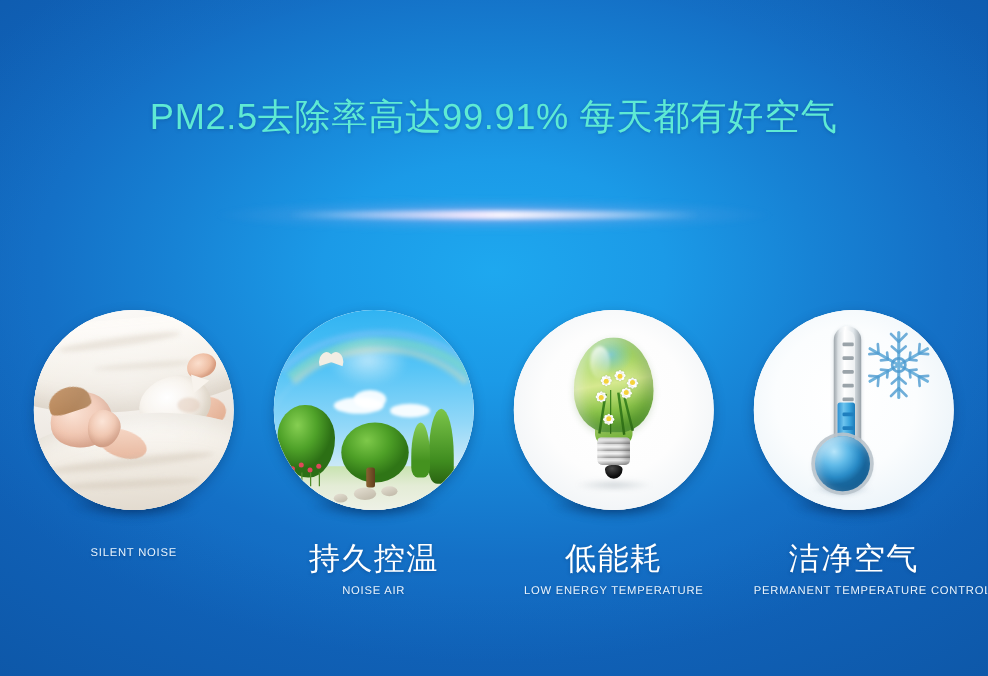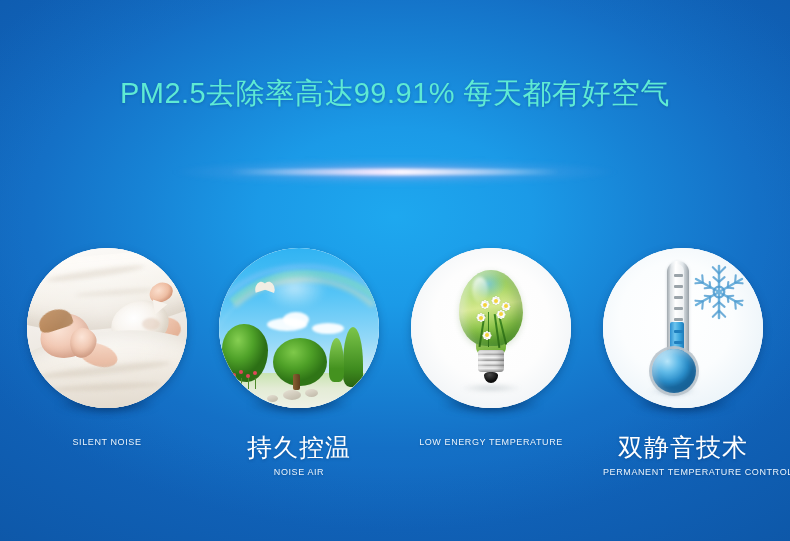--- a/index.html
+++ b/index.html
@@ -721,21 +721,22 @@
 
   <div class="labels">
     <div class="label-col">
       <span class="label-en">SILENT NOISE</span>
     </div>
     <div class="label-col">
       <span class="label-cn">持久控温</span>
       <span class="label-en">NOISE AIR</span>
     </div>
     <div class="label-col">
+      <span class="label-cn">低能耗</span>
       <span class="label-en">LOW ENERGY TEMPERATURE</span>
     </div>
     <div class="label-col">
-      <span class="label-cn">双静音技术</span>
+      <span class="label-cn">洁净空气</span>
       <span class="label-en">PERMANENT TEMPERATURE CONTROL</span>
     </div>
   </div>
 
 </div>
 
 </body></html>

